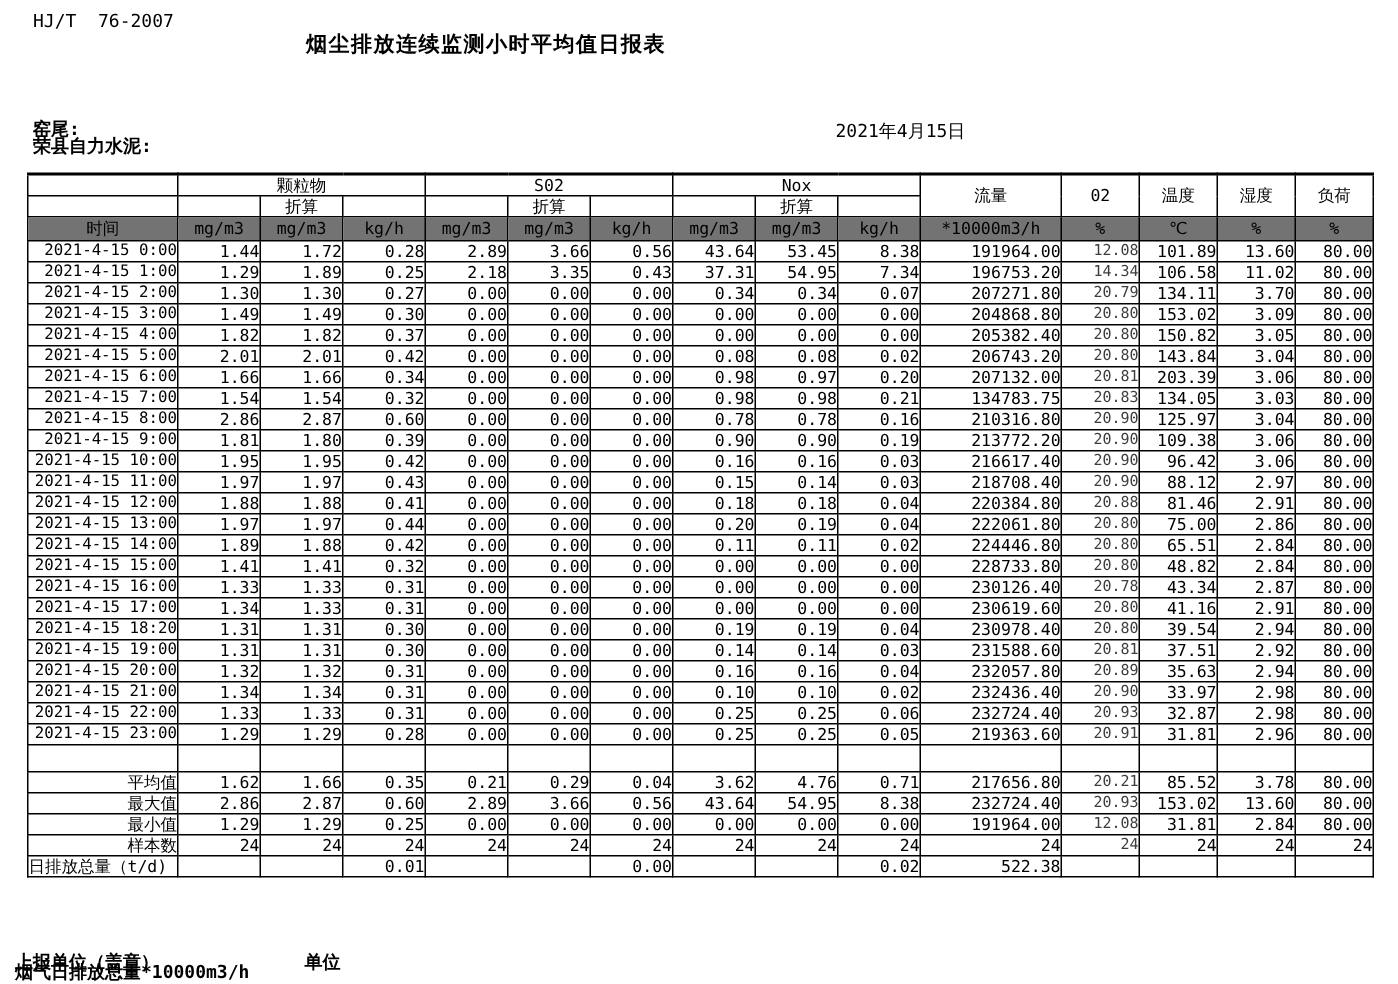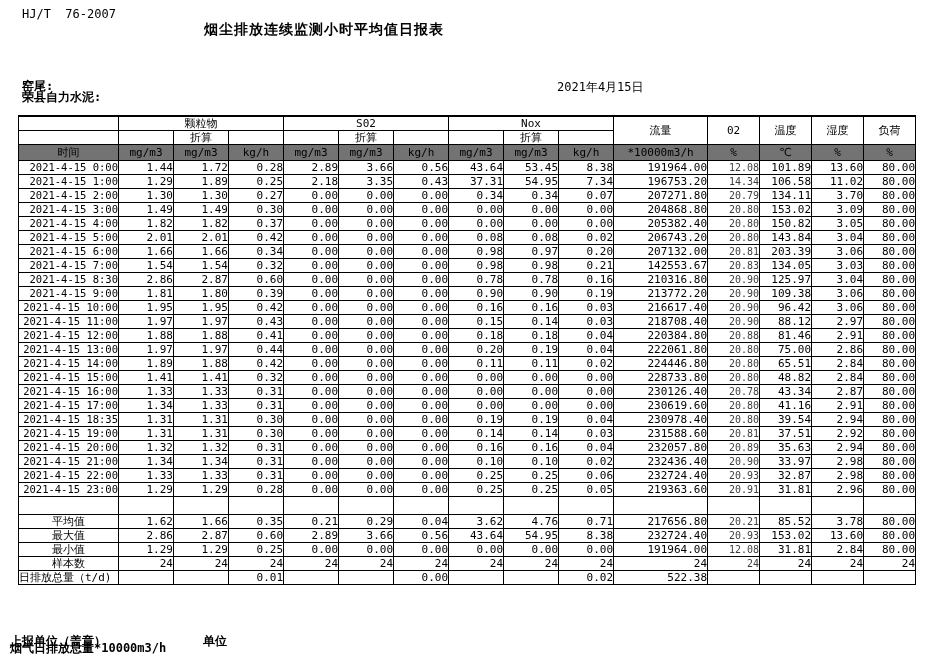--- a/index.html
+++ b/index.html
@@ -11,21 +11,21 @@
   .site{left:22px;top:78px;font-size:12px;font-weight:bold;}
   .date{left:557px;top:79px;font-size:12px;}
   table.report{position:absolute;left:18px;top:115px;width:897px;border-collapse:collapse;table-layout:fixed;
     font-size:11px;border:1px solid #000;border-top:2px solid #000;}
   table.report td{border:1px solid #000;padding:0;height:13px;line-height:13px;overflow:hidden;white-space:nowrap;}
   thead tr.grp td, thead tr.conv td{height:12px;text-align:center;}
   thead tr.units td{height:15px;line-height:15px;background:#737373;text-align:center;}
   tbody td{height:13.55px;line-height:13.55px;}
   tbody tr.blank td{height:17px;}
   td.t{text-align:right;padding-right:3px;font-size:10.5px;}
-  td.lab{text-align:center;padding-right:2px;}
+  td.lab{text-align:right;padding-right:2px;}
   td.lab-left{text-align:left;padding-left:2px;}
   td.n{text-align:right;padding-right:4px;}
   td.o2{color:#3d3d3d;font-size:10px;}
   .footer1{left:10px;top:640px;font-size:12px;font-weight:bold;}
   .footer2{left:10px;top:633px;font-size:12px;font-weight:bold;}
   .footer3{left:203px;top:633px;font-size:12px;font-weight:bold;}
 </style>
 </head>
 <body>
 
@@ -219,28 +219,28 @@
         <td class="t">2021-4-15 7:00</td>
         <td class="n">1.54</td>
         <td class="n">1.54</td>
         <td class="n">0.32</td>
         <td class="n">0.00</td>
         <td class="n">0.00</td>
         <td class="n">0.00</td>
         <td class="n">0.98</td>
         <td class="n">0.98</td>
         <td class="n">0.21</td>
-        <td class="n">142553.67</td>
+        <td class="n">134783.75</td>
         <td class="n o2">20.83</td>
         <td class="n">134.05</td>
         <td class="n">3.03</td>
         <td class="n">80.00</td>
       </tr>
       <tr>
-        <td class="t">2021-4-15 8:30</td>
+        <td class="t">2021-4-15 8:00</td>
         <td class="n">2.86</td>
         <td class="n">2.87</td>
         <td class="n">0.60</td>
         <td class="n">0.00</td>
         <td class="n">0.00</td>
         <td class="n">0.00</td>
         <td class="n">0.78</td>
         <td class="n">0.78</td>
         <td class="n">0.16</td>
         <td class="n">210316.80</td>
@@ -396,21 +396,21 @@
         <td class="n">0.00</td>
         <td class="n">0.00</td>
         <td class="n">0.00</td>
         <td class="n">230619.60</td>
         <td class="n o2">20.80</td>
         <td class="n">41.16</td>
         <td class="n">2.91</td>
         <td class="n">80.00</td>
       </tr>
       <tr>
-        <td class="t">2021-4-15 18:35</td>
+        <td class="t">2021-4-15 18:20</td>
         <td class="n">1.31</td>
         <td class="n">1.31</td>
         <td class="n">0.30</td>
         <td class="n">0.00</td>
         <td class="n">0.00</td>
         <td class="n">0.00</td>
         <td class="n">0.19</td>
         <td class="n">0.19</td>
         <td class="n">0.04</td>
         <td class="n">230978.40</td>

